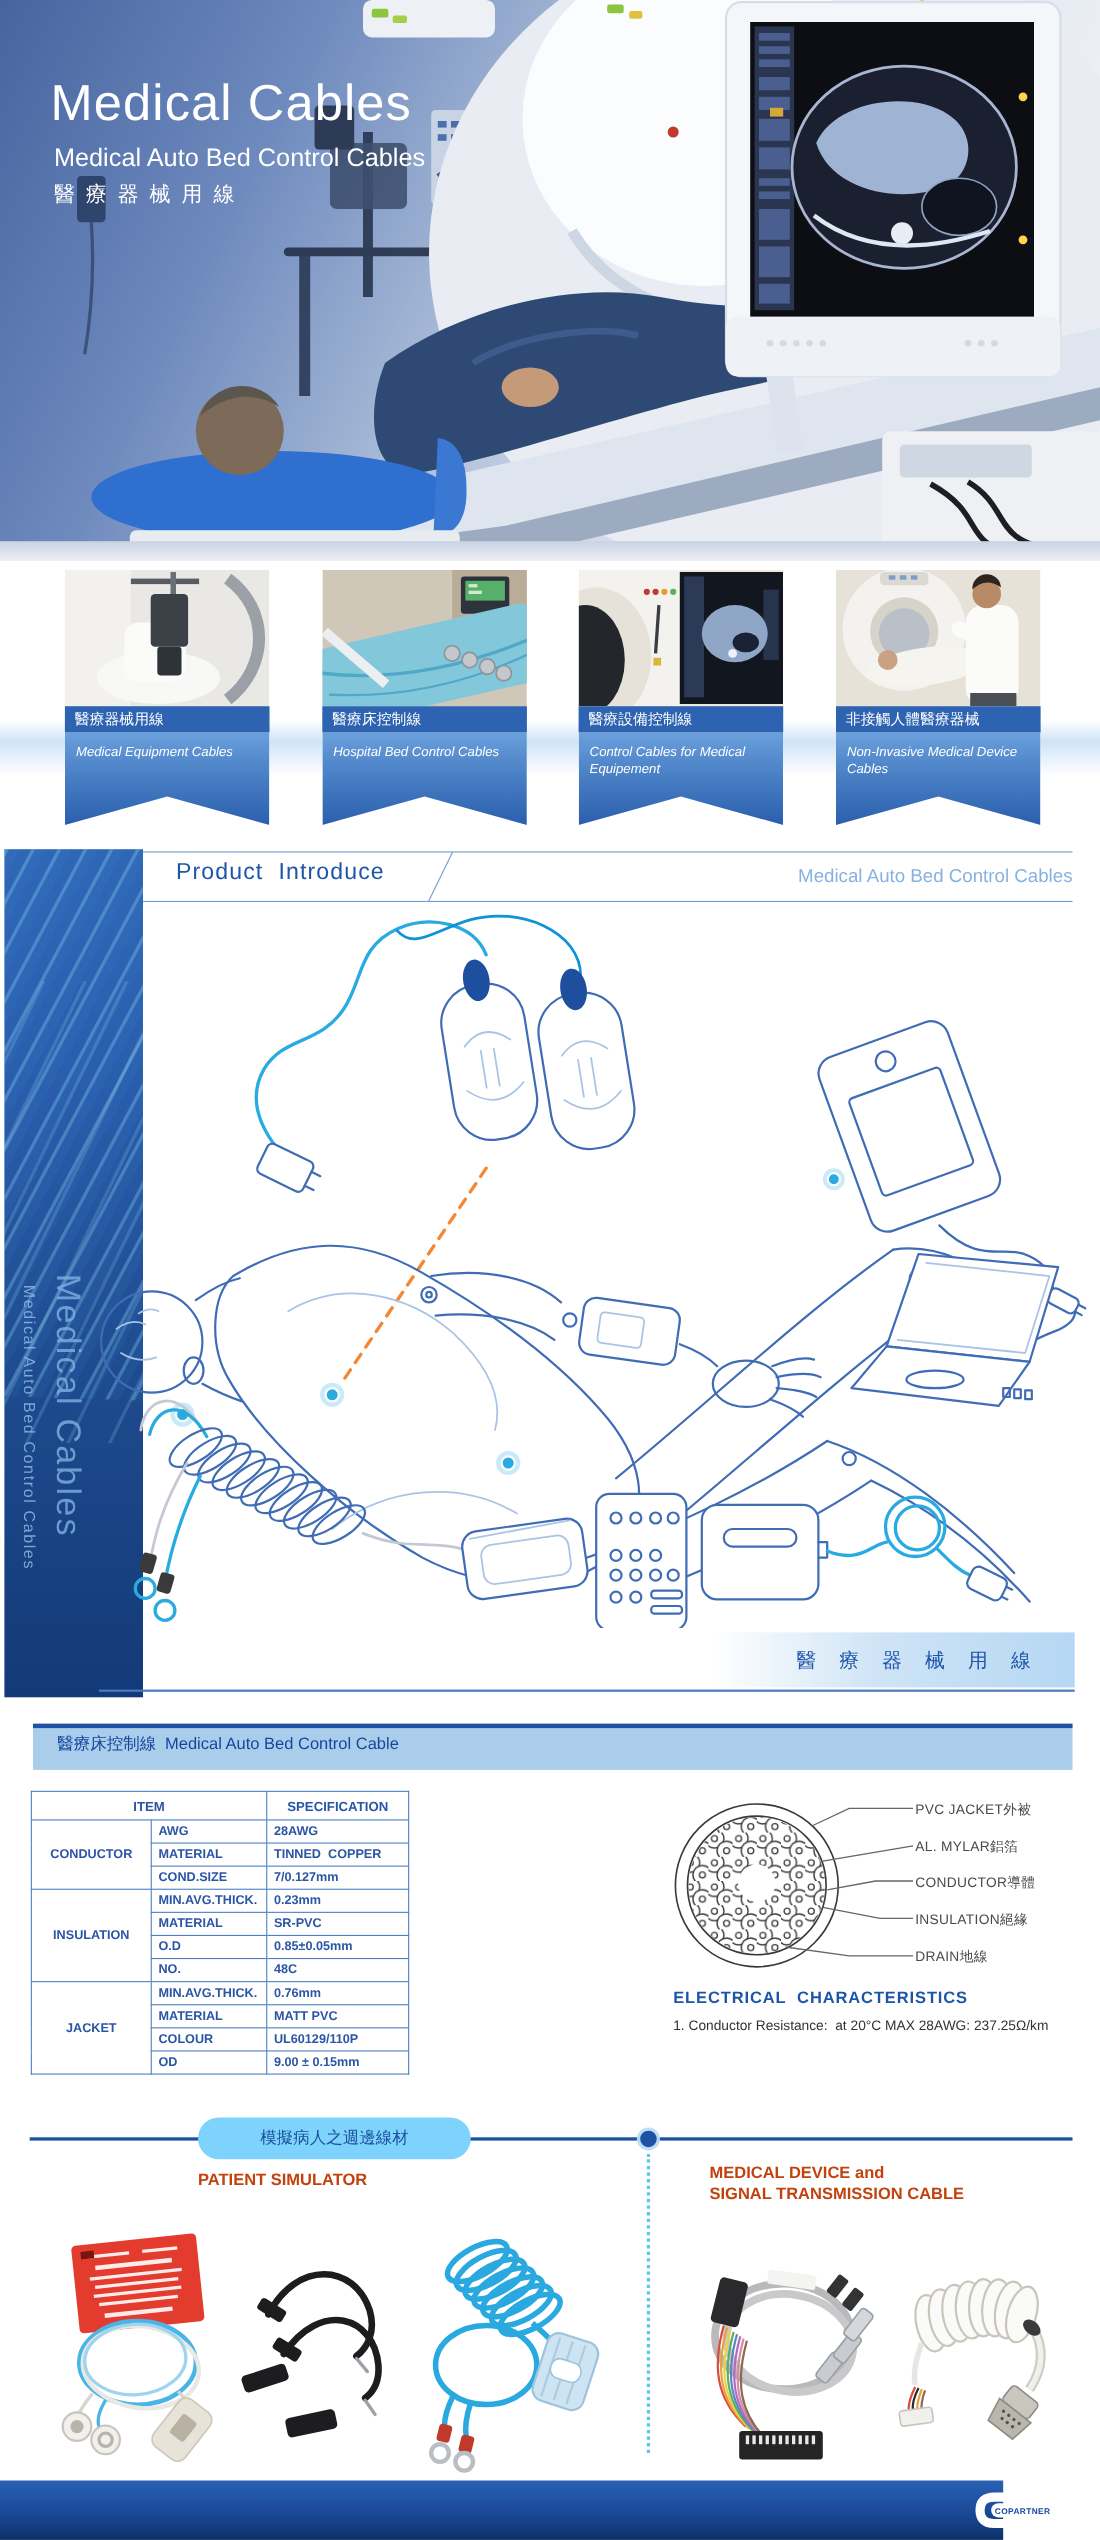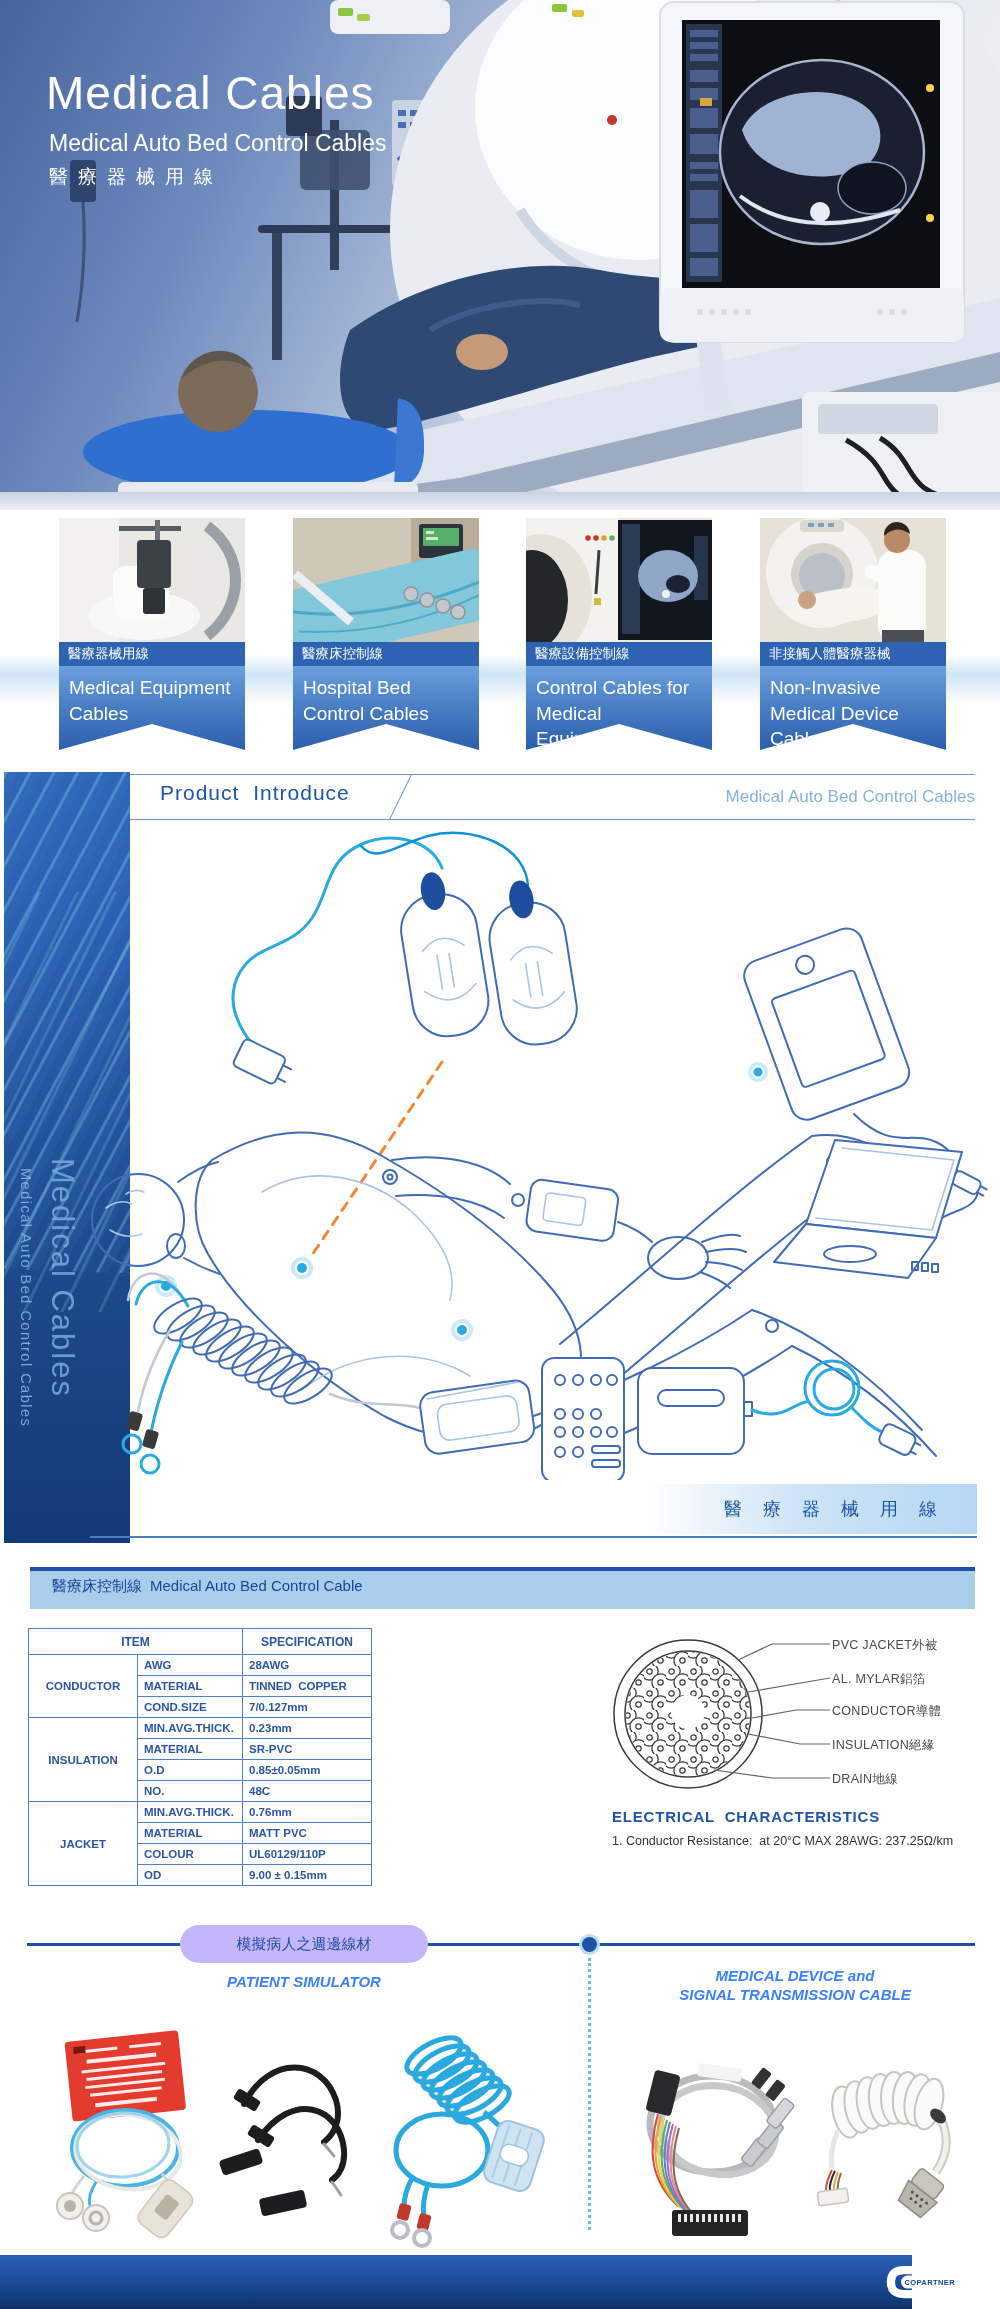--- a/index.html
+++ b/index.html
@@ -17,21 +17,21 @@
   
   .cards-stripe{left:0;top:655px;width:1000px;height:50px;
     background:linear-gradient(180deg,rgba(255,255,255,0) 0%,#cfe4f6 38%,rgba(255,255,255,0) 100%);}
   .card{top:518px;width:186px;height:232px;}
   .card-photo{position:absolute;left:0;top:0;width:186px;height:124px;overflow:hidden;}
   .card-zh{position:absolute;left:0;top:124px;width:186px;height:24px;background:#2d63b0;
     color:#fff;font-size:13.5px;line-height:24px;padding-left:9px;box-sizing:border-box;}
   .card-ribbon{position:absolute;left:0;top:148px;width:186px;height:84px;
     background:linear-gradient(180deg,#6aa0dc 0%,#4a80c5 45%,#2b5fae 100%);
     clip-path:polygon(0 0,100% 0,100% 100%,50% calc(100% - 26px),0 100%);
-    color:#fff;font-size:19px;line-height:1.35;padding:9px 10px 0 10px;box-sizing:border-box;}
+    color:#fff;font-size:12px;line-height:1.35;padding:9px 10px 0 10px;box-sizing:border-box;font-style:italic;}
 
   
   .intro-toprule{left:130px;top:774px;width:845px;height:1px;background:#6f9bd2;}
   .sidebar{left:4px;top:772px;width:126px;height:771px;overflow:hidden;
     background:linear-gradient(180deg,#2f67b6 0%,#2a5fae 25%,#1c4789 70%,#133a78 100%);}
   .streaks{position:absolute;left:-80px;top:-60px;width:340px;height:560px;
     background:repeating-linear-gradient(116deg,rgba(140,220,255,0) 0 9px,rgba(150,225,255,.5) 10px 12px,rgba(70,160,235,.12) 13px 21px);
     transform:rotate(2deg);opacity:.6;}
   .streaks2{position:absolute;left:-60px;top:120px;width:300px;height:420px;
     background:repeating-linear-gradient(116deg,rgba(140,220,255,0) 0 16px,rgba(170,235,255,.35) 17px 19px,rgba(70,160,235,0) 20px 34px);
@@ -79,25 +79,25 @@
   td.val{width:116px;padding-left:9px;}
   .diag-label{left:832px;width:165px;height:16px;font-size:12.5px;color:#4a4a4a;letter-spacing:.3px;white-space:nowrap;}
   .elec-head{left:612px;top:1808px;font-size:15px;font-weight:bold;color:#1d55a8;letter-spacing:.8px;white-space:pre-wrap;}
   .elec-item{left:612px;top:1834px;font-size:12.5px;color:#333;white-space:pre-wrap;}
 
   
   .g-line{left:27px;top:1943px;width:948px;height:3px;background:#1d52a5;}
   .g-dot{left:582px;top:1937px;width:15px;height:15px;border-radius:50%;background:#1d52a5;
     box-shadow:0 0 0 3px rgba(185,222,245,.95);}
   .g-dotted{left:588px;top:1958px;width:0;height:272px;border-left:3px dotted #5bc8ea;}
-  .pill{top:1925px;height:38px;border-radius:19px;background:#c4b5fd;color:#1d4f9e;
+  .pill{top:1925px;height:38px;border-radius:19px;background:#7dd3fc;color:#1d4f9e;
     font-size:15px;line-height:38px;text-align:center;}
   .pill-l{left:180px;width:248px;}
   .pill-r{left:670px;width:250px;}
-  .g-label{font-weight:bold;font-size:15px;color:#3b82f6;text-align:center;font-style:italic;}
+  .g-label{font-weight:bold;font-size:15px;color:#c2410c;}
   .g-label-l{left:180px;top:1973px;width:248px;}
   .g-label-r{left:645px;top:1966px;width:300px;line-height:19px;}
   .photo{overflow:visible;}
 
   
   .footer{left:0;top:2255px;width:912px;height:54px;
     background:linear-gradient(180deg,#2a62b4 0%,#1c4d9d 45%,#123a7a 85%,#0e2f63 100%);}
   .logo{position:absolute;left:876px;top:4px;width:100px;height:48px;}
 </style>
 </head>

